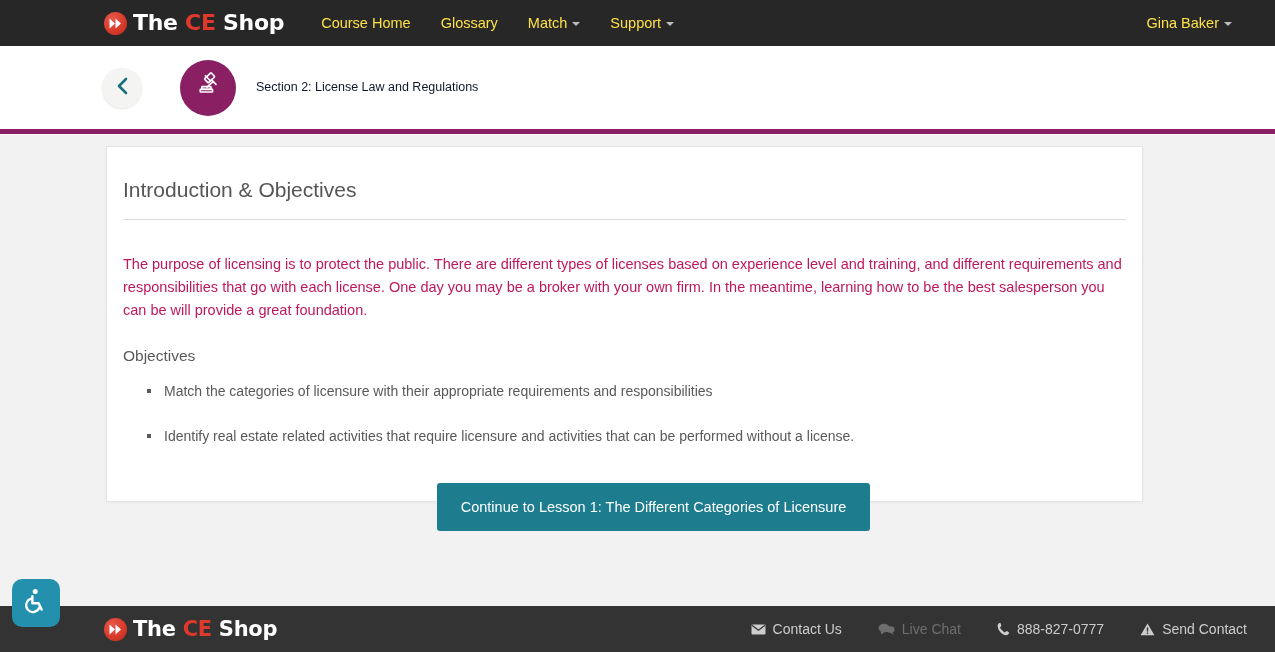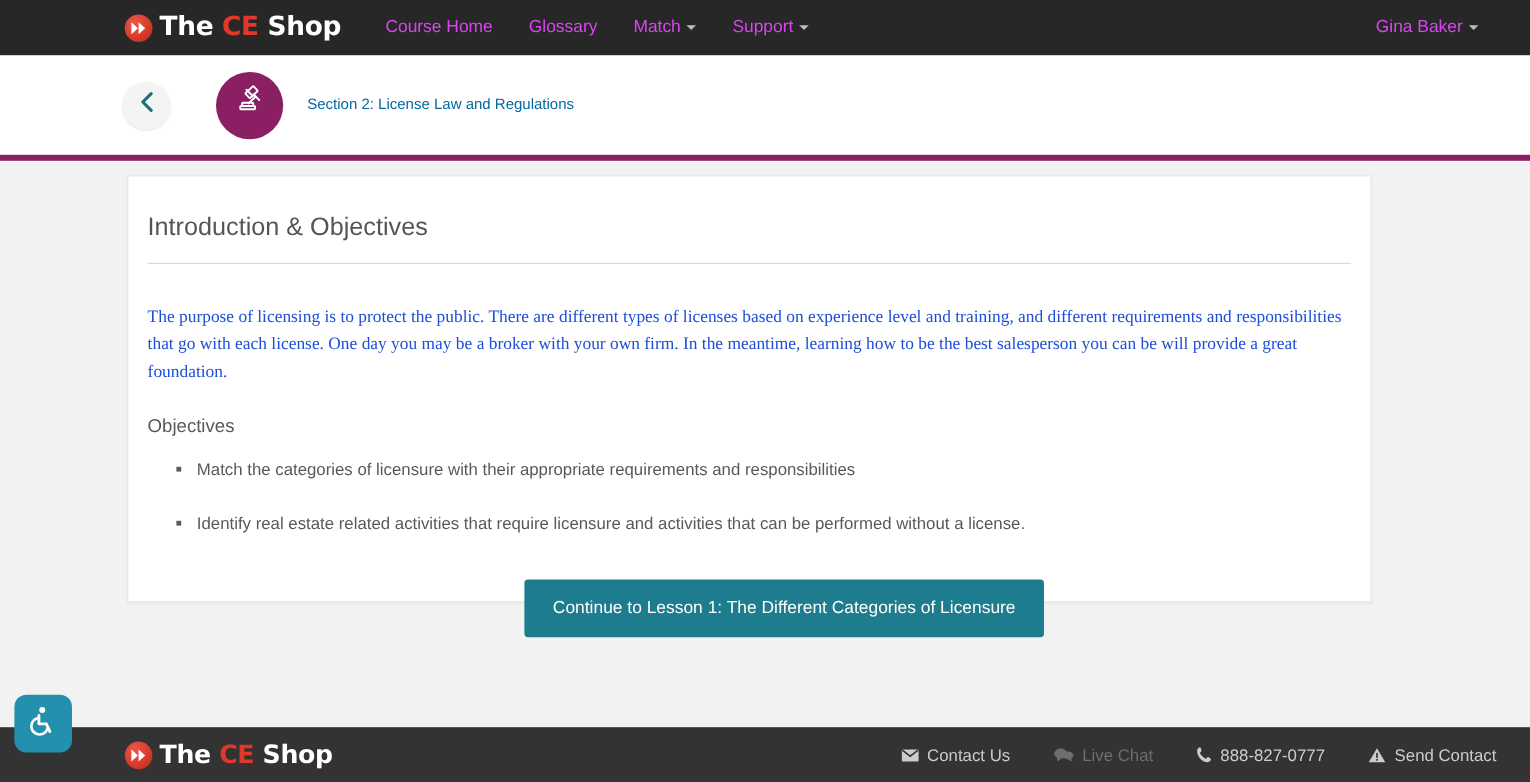--- a/index.html
+++ b/index.html
@@ -54,21 +54,21 @@
     line-height: 1;
     font-family: "DejaVu Sans", sans-serif;
   }
   .brand-text .ce { color: #e0382a; }
   .nav-links {
     display: flex;
     align-items: center;
     margin-left: 22px;
   }
   .nav-link {
-    color: #d946ef;
+    color: #fde047;
     font-size: 14.5px;
     padding: 0 15px;
     text-decoration: none;
     line-height: 46px;
     cursor: pointer;
     white-space: nowrap;
   }
   .caret {
     display: inline-block;
     width: 0; height: 0;
@@ -110,21 +110,21 @@
     background: #8b1f63;
     margin-left: 38px;
     display: flex;
     align-items: center;
     justify-content: center;
     flex: none;
   }
   .unit-text { margin-left: 20px; }
   .unit-section {
     font-size: 12.5px;
-    color: #0369a1;
+    color: #0f172a;
     line-height: 17px;
   }
   .unit-title {
     font-size: 17.5px;
     color: #3c3c3c;
     line-height: 24px;
   }
   .progress-bar {
     height: 5px;
     background: #8b1f63;
@@ -159,25 +159,24 @@
     padding: 0;
     line-height: 26px;
   }
   .card-divider {
     border: 0;
     border-top: 1px solid #dcdcdc;
     margin: 0 0 33px 0;
   }
   .body-text {
     font-size: 14.5px;
-    color: #1d4ed8;
+    color: #be185d;
     line-height: 23px;
     margin: 0 0 23px 0;
     max-width: 1092px;
-    font-family: Liberation Serif, serif;
   }
   .sub-head {
     font-size: 15.5px;
     color: #59595b;
     margin: 0 0 14px 0;
     line-height: 22px;
   }
   ul.objectives {
     margin: 0;
     padding-left: 41px;

